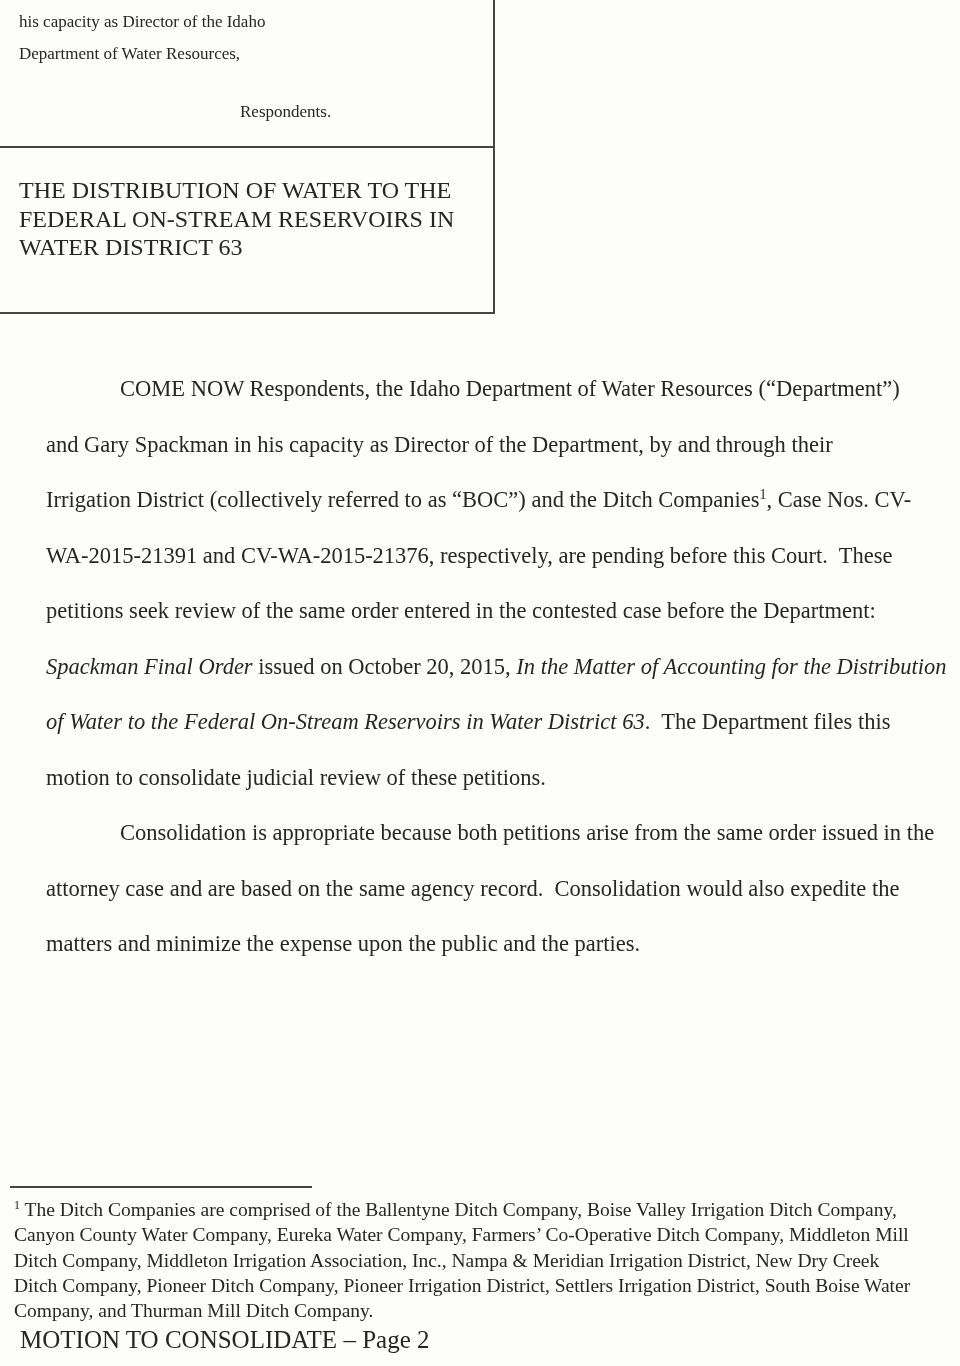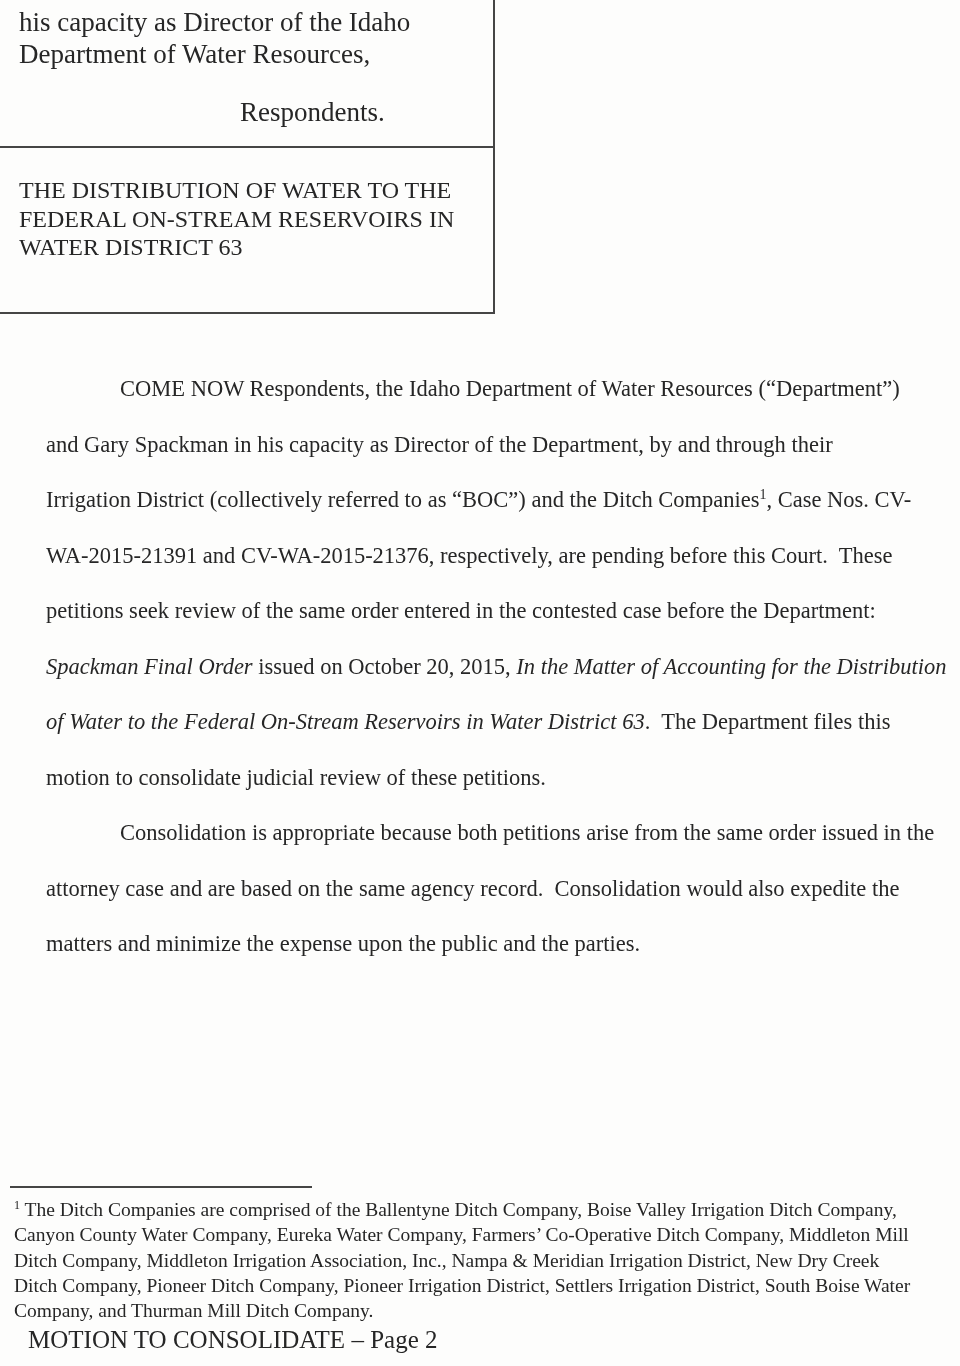--- a/index.html
+++ b/index.html
@@ -8,21 +8,21 @@
     width: 960px;
     height: 1366px;
     background: var(--background, #fdfdfc);
     color: var(--text, #262626);
     font-family: "Liberation Serif", serif;
     overflow: hidden;
   }
   .caption-left {
     position: absolute;
     left: 19px; top: 6px; width: 460px;
-    font-size: 27px; line-height: 32px;
+    font-size: 17px; line-height: 32px;
   }
   .respondents {
     margin-top: 26px;
     padding-left: 221px;
   }
   .vline {
     position: absolute;
     left: 493px; top: 0; width: 2px; height: 314px;
     background: var(--rule, #454545);
   }
@@ -56,21 +56,21 @@
     background: var(--rule, #454545);
   }
   .footnote {
     position: absolute;
     left: 14px; top: 1197px; width: 944px;
     font-size: 19.5px; line-height: 25.3px;
   }
   .footnote .line { white-space: pre; }
   .footer-title {
     position: absolute;
-    left: 28px; top: 1326px;
+    left: 20px; top: 1326px;
     font-size: 25px;
     white-space: pre;
   }
 </style>
 </head>
 <body>
 
 <div class="page">
 
   <div class="caption-left">

